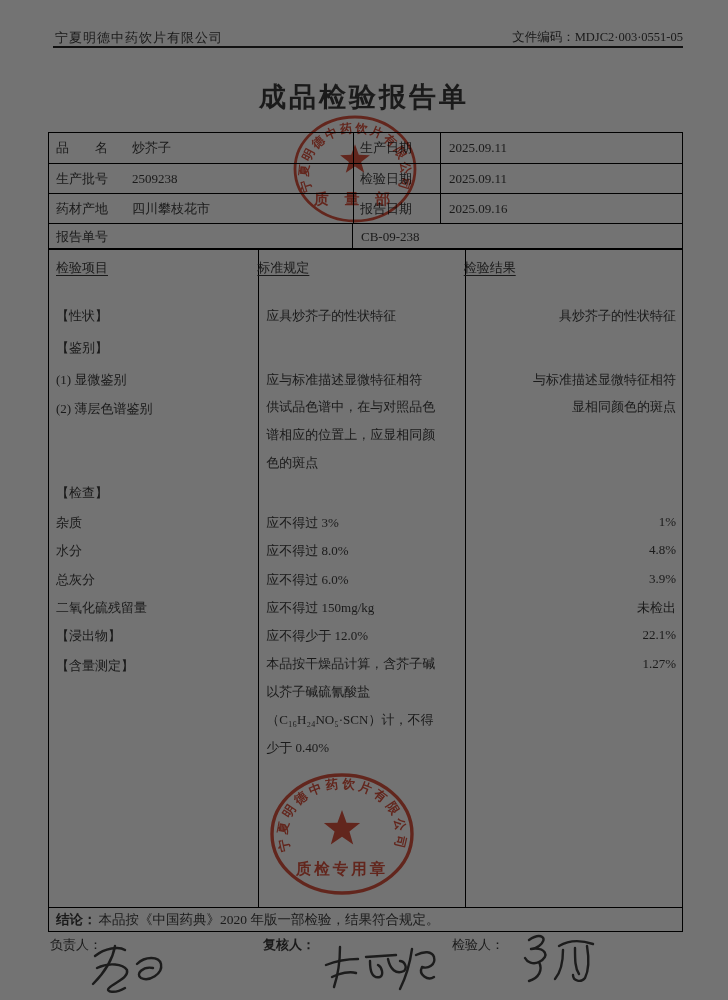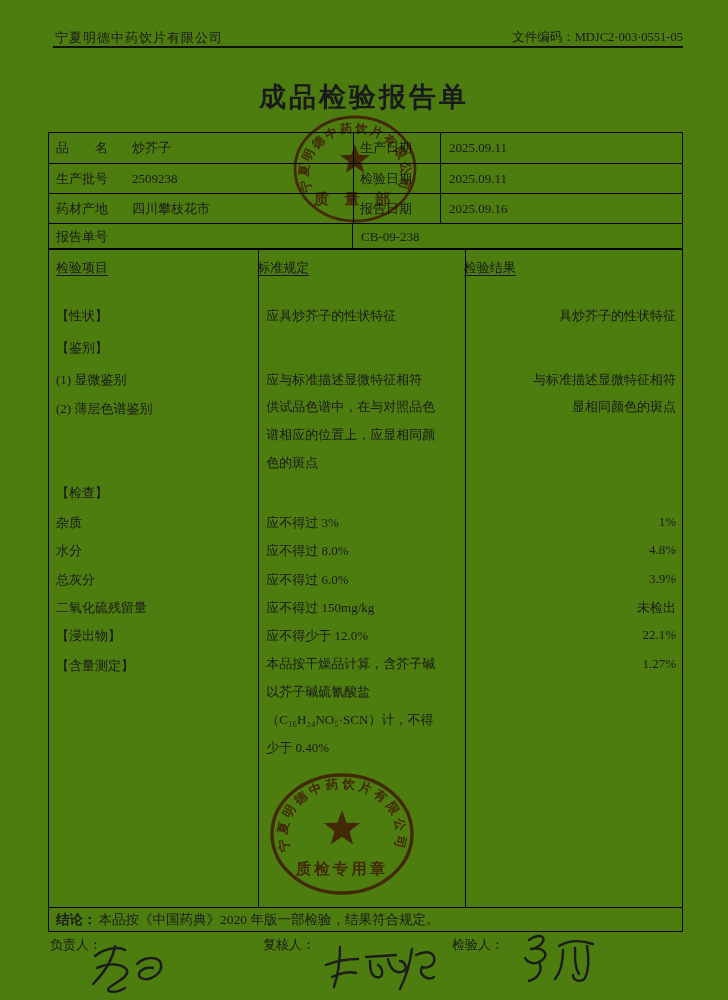--- a/index.html
+++ b/index.html
@@ -1,17 +1,17 @@
 <!DOCTYPE html>
 <html><head>
 <meta charset="utf-8">
 <style>
   html,body{margin:0;padding:0;background:#e8e8e8;}
   .page{
-    position:relative;width:728px;height:1000px;background:#4d7c0f;
+    position:relative;width:728px;height:1000px;background:#737373;
     font-family:"Liberation Serif","DejaVu Serif",serif;color:#1a1a1a;
     overflow:hidden;margin:0 auto;
   }
   
   .hdr-company{position:absolute;left:55px;top:29px;font-size:13px;letter-spacing:1px;}
   .hdr-code{position:absolute;right:45px;top:29px;font-size:12.5px;}
   .hdr-rule{position:absolute;left:53px;top:46px;width:630px;height:2px;background:#111;}
   .doc-title{
     position:absolute;left:0;top:79px;width:100%;text-align:center;
     font-size:27px;font-weight:bold;letter-spacing:3px;
@@ -49,21 +49,21 @@
   .thead .tc{font-size:13px;}
   .thead .tc u{text-underline-offset:3px;}
   .thead .tc-std,.thead .tc-res{text-align:left;padding:0;line-height:normal;margin-top:0;}
   .concl{
     position:absolute;left:0;top:657px;width:100%;height:25px;border-top:1px solid #000;
     box-sizing:border-box;display:flex;align-items:center;padding-left:7px;font-size:13.5px;
   }
   .concl b{margin-right:2px;}
   
   .sign-label{position:absolute;top:936px;font-size:13px;}
-  .sl-1{left:50px;} .sl-2{left:263px;} .sl-3{left:452px;}
+  .sl-1{left:50px;} .sl-2{left:263px;font-weight:bold;} .sl-3{left:452px;}
   .sig{position:absolute;}
   .sig path{fill:none;stroke:#1c1c1c;stroke-width:2.4;stroke-linecap:round;stroke-linejoin:round;}
   
   .stamp{position:absolute;mix-blend-mode:multiply;opacity:.9;}
 </style>
 </head>
 <body>
 
 <div class="page">
 

